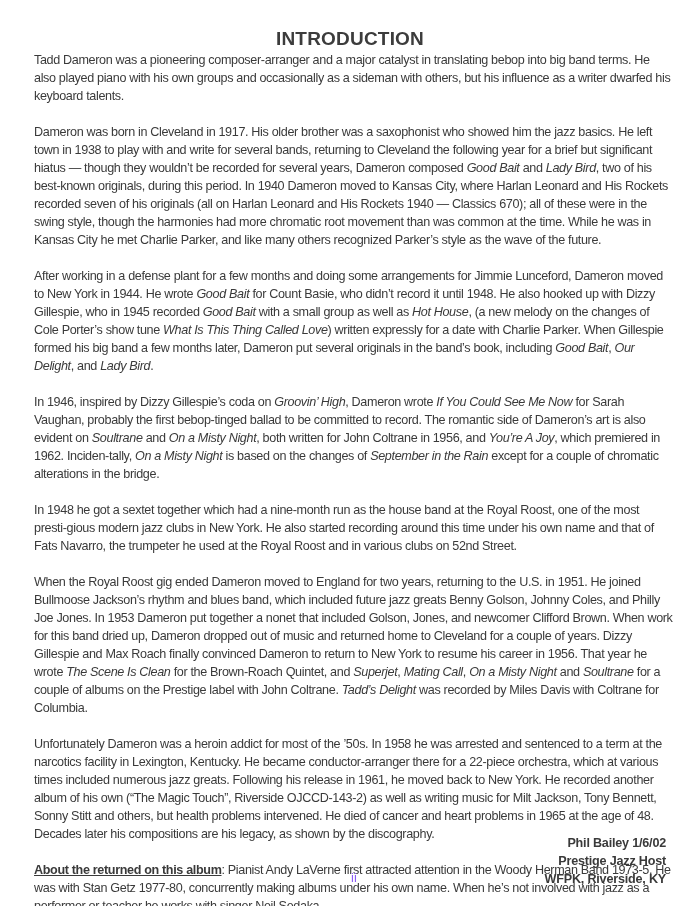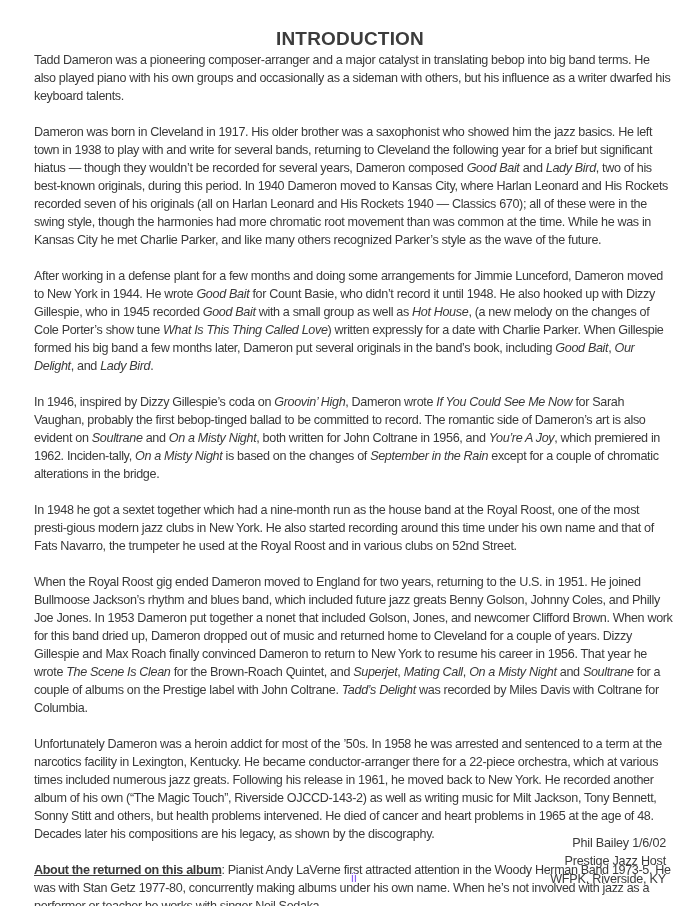--- a/index.html
+++ b/index.html
@@ -6,21 +6,21 @@
   body { width: 700px; height: 906px; position: relative; overflow: hidden; }
   .page { position: absolute; left: 34px; top: 0; width: 632px; color: #3a3a3a;
           font-family: "Liberation Sans", sans-serif; font-size: 12.6px; line-height: 18px;
           letter-spacing: -0.35px; }
   .title { position: absolute; left: 0; width: 632px; top: 28px; text-align: center;
            font-weight: bold; font-size: 19px; letter-spacing: 0.2px; color: #3c3c3c; line-height: 22px; }
   .body { position: absolute; left: 0; top: 51px; width: 640px; }
   .body p { margin: 0 0 18px 0; text-align: left; }
   .body p i { font-style: italic; }
   .hdr { font-weight: bold; text-decoration: underline; }
-  .sig { position: absolute; right: 34px; top: 834px; text-align: right; font-size: 12.6px; line-height: 18px; color: #3a3a3a; font-family: "Liberation Sans", sans-serif; letter-spacing: -0.2px; }
+  .sig { position: absolute; right: 34px; top: 834px; text-align: right; font-size: 12.6px; line-height: 18px; color: #3a3a3a; font-family: "Liberation Sans", sans-serif; letter-spacing: -0.2px; font-weight: bold; }
   .pagenum { position: absolute; left: 4px; width: 700px; top: 870px; text-align: center; font-size: 13px; color:#8b5cf6; font-family: "Liberation Sans", sans-serif; }
 </style>
 </head>
 <body>
 
 <div class="page">
   <div class="title">INTRODUCTION</div>
   <div class="body" id="article-body">
       <p><span>Tadd Dameron was a pioneering composer-arranger and a major catalyst in translating bebop into big band terms.  He also played piano with his own groups and occasionally as a sideman with others, but his influence as a writer dwarfed his keyboard talents.</span></p>
       <p><span>Dameron was born in Cleveland in 1917.  His older brother was a saxophonist who showed him the jazz basics.  He left town in 1938 to play with and write for several bands, returning to Cleveland the following year for a brief but significant hiatus — though they wouldn’t be recorded for several years, Dameron composed </span><i>Good Bait</i><span> and </span><i>Lady Bird</i><span>, two of his best-known originals, during this period.  In 1940 Dameron moved to Kansas City, where Harlan Leonard and His Rockets recorded seven of his originals (all on Harlan Leonard and His Rockets 1940 — Classics 670); all of these were in the swing style, though the harmonies had more chromatic root movement than was common at the time.  While he was in Kansas City he met Charlie Parker, and like many others  recognized Parker’s style as the wave of the future.</span></p>

